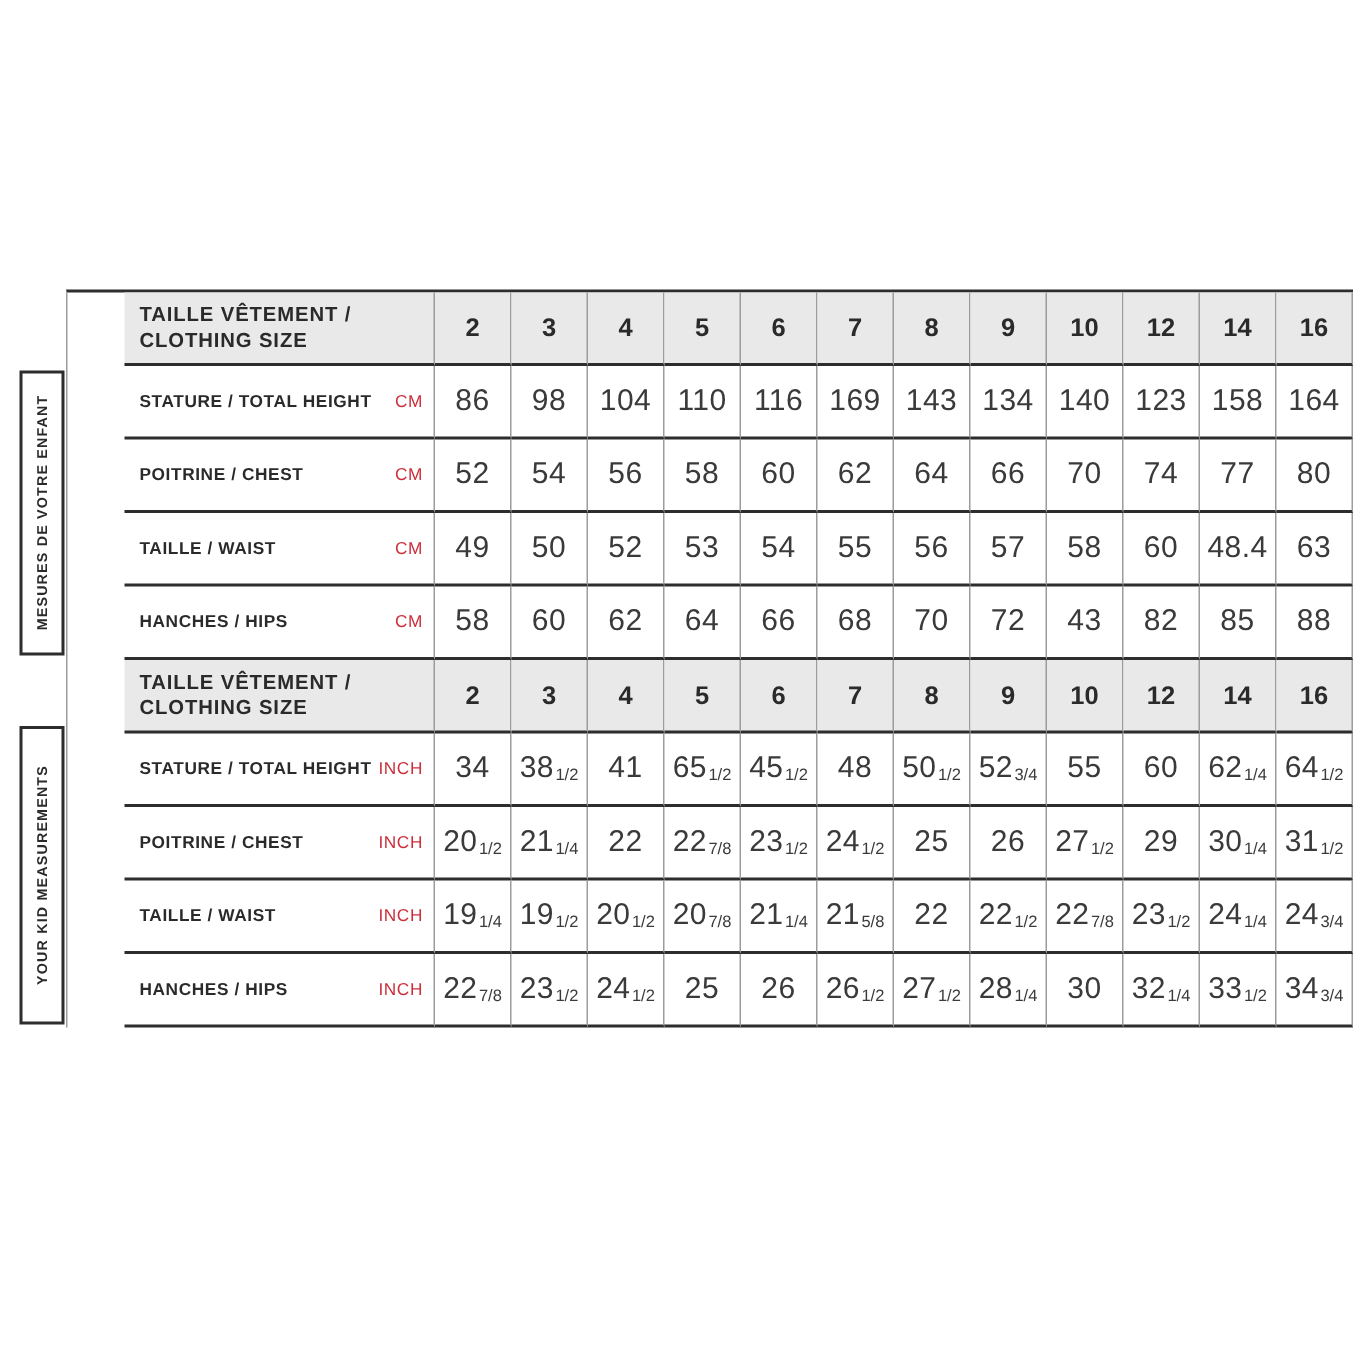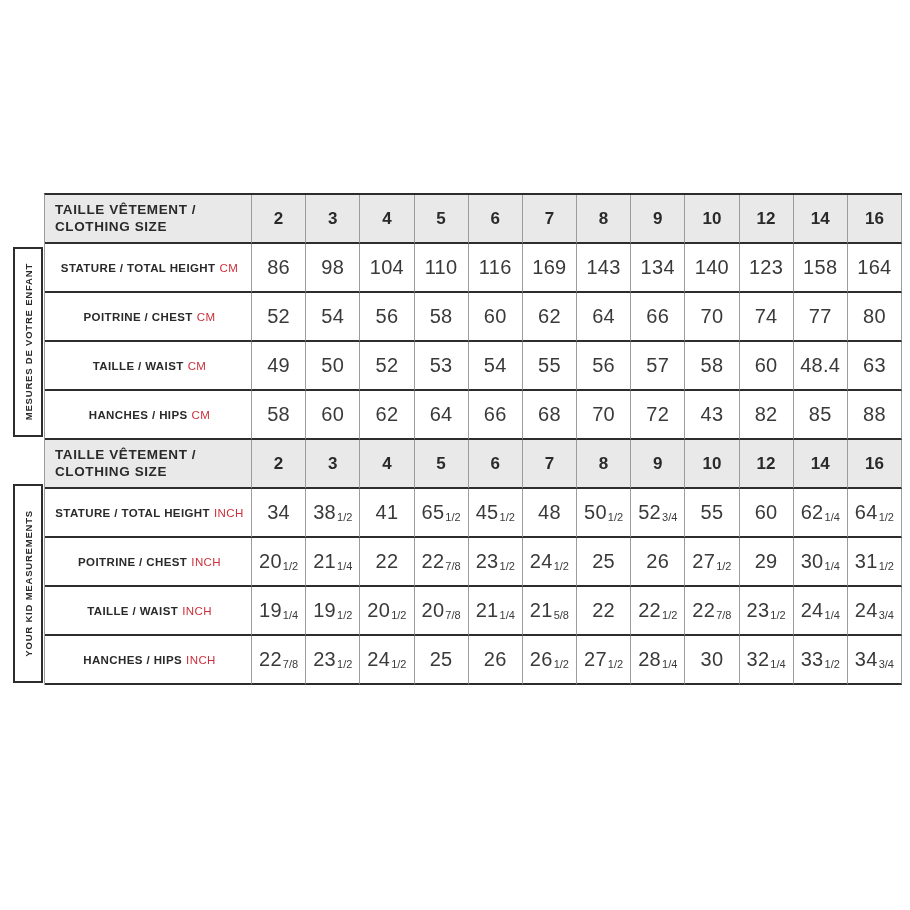--- a/index.html
+++ b/index.html
@@ -49,20 +49,21 @@
     left: 44px;
     top: 193px;
     width: 858px;
     height: 492px;
     display: grid;
     grid-template-columns: 207px repeat(12, 1fr);
     grid-template-rows: repeat(10, 1fr);
     border-top: 2px solid #2d2d2d;
     border-left: 1px solid #9c9c9c;
     background: #ffffff;
+    padding-left: 38px;
   }
 
   .cell {
     border-right: 1px solid #9c9c9c;
     border-bottom: 2px solid #2d2d2d;
     display: flex;
     align-items: center;
     justify-content: center;
     overflow: hidden;
   }
@@ -84,20 +85,21 @@
     line-height: 1.2;
   }
 
   .size-cell {
     font-size: 17px;
     font-weight: bold;
     color: #2a2a2a;
   }
 
   .label-cell {
+    justify-content: space-between;
     padding-left: 10px;
     padding-right: 7px;
   }
   .row-label {
     font-size: 11.5px;
     font-weight: bold;
     letter-spacing: 0.4px;
     color: #2a2a2a;
     white-space: nowrap;
   }

